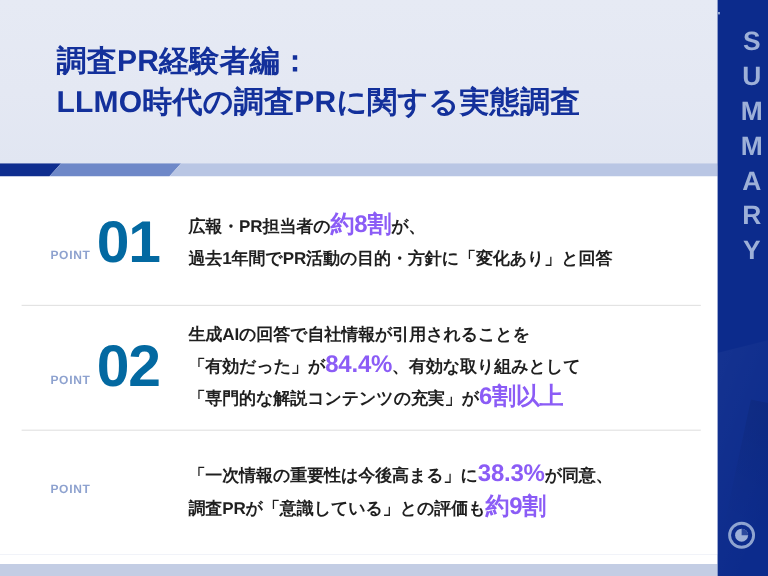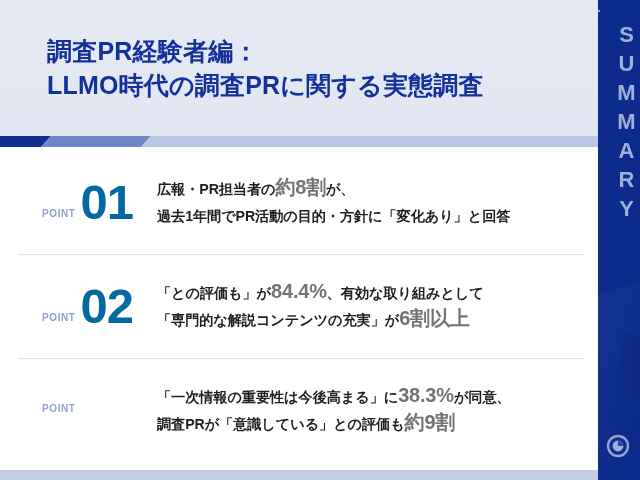--- a/index.html
+++ b/index.html
@@ -119,21 +119,21 @@
     flex: 1 1 auto;
     color: #1f1f1f;
     font-size: 14.2px;
     font-weight: bold;
     line-height: 25px;
     letter-spacing: -0.1px;
     white-space: nowrap;
   }
   .point-body .ln { display: block; }
   .hl {
-    color: #737373;
+    color: #8b5cf6;
     font-weight: bold;
     font-size: 20px;
     letter-spacing: -0.2px;
   }
 
   
   .bottom-bar {
     position: absolute;
     left: 0;
     top: 462px;
@@ -249,21 +249,24 @@
       </div>
     </div>
 
     <div class="point-row">
       <div class="point-marker">
         <span class="point-kicker">POINT</span>
         <span class="point-number">02</span>
       </div>
       <div class="point-body">
         <span class="ln">
-          <span>「との評価も」が</span><span class="hl">84.4%</span><span>、有効な取り組みとして</span>
+          <span>生成AIの回答で自社情報が引用されることを</span>
+        </span>
+        <span class="ln">
+          <span>「有効だった」が</span><span class="hl">84.4%</span><span>、有効な取り組みとして</span>
         </span>
         <span class="ln">
           <span>「専門的な解説コンテンツの充実」が</span><span class="hl">6割以上</span>
         </span>
       </div>
     </div>
 
     <div class="point-row">
       <div class="point-marker">
         <span class="point-kicker">POINT</span>

